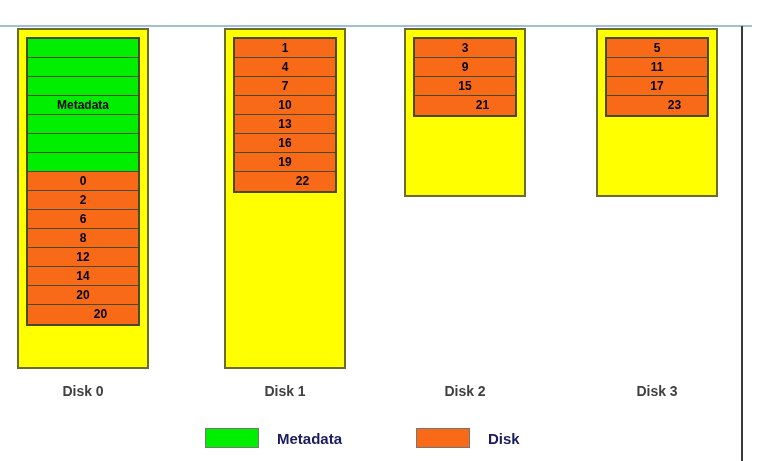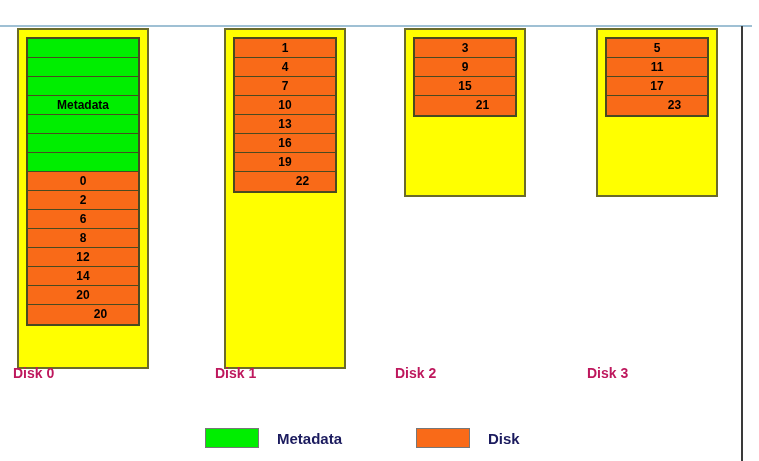--- a/index.html
+++ b/index.html
@@ -80,25 +80,26 @@
     white-space: nowrap;
   }
   .block:last-child { border-bottom: none; padding-left: 35px; }
 
   .block.metadata { background: #00ee00; }
   .block.data     { background: #f96a18; }
 
   
   .disk-label {
     position: absolute;
-    top: 365px;
+    top: 383px;
     width: 140px;
+    text-align: center;
     font-size: 14px;
     font-weight: bold;
-    color: #be185d;
+    color: #404040;
     letter-spacing: 0px;
   }
   .label-0 { left: 13px; }
   .label-1 { left: 215px; }
   .label-2 { left: 395px; }
   .label-3 { left: 587px; }
 
   
   .legend {
     position: absolute;

